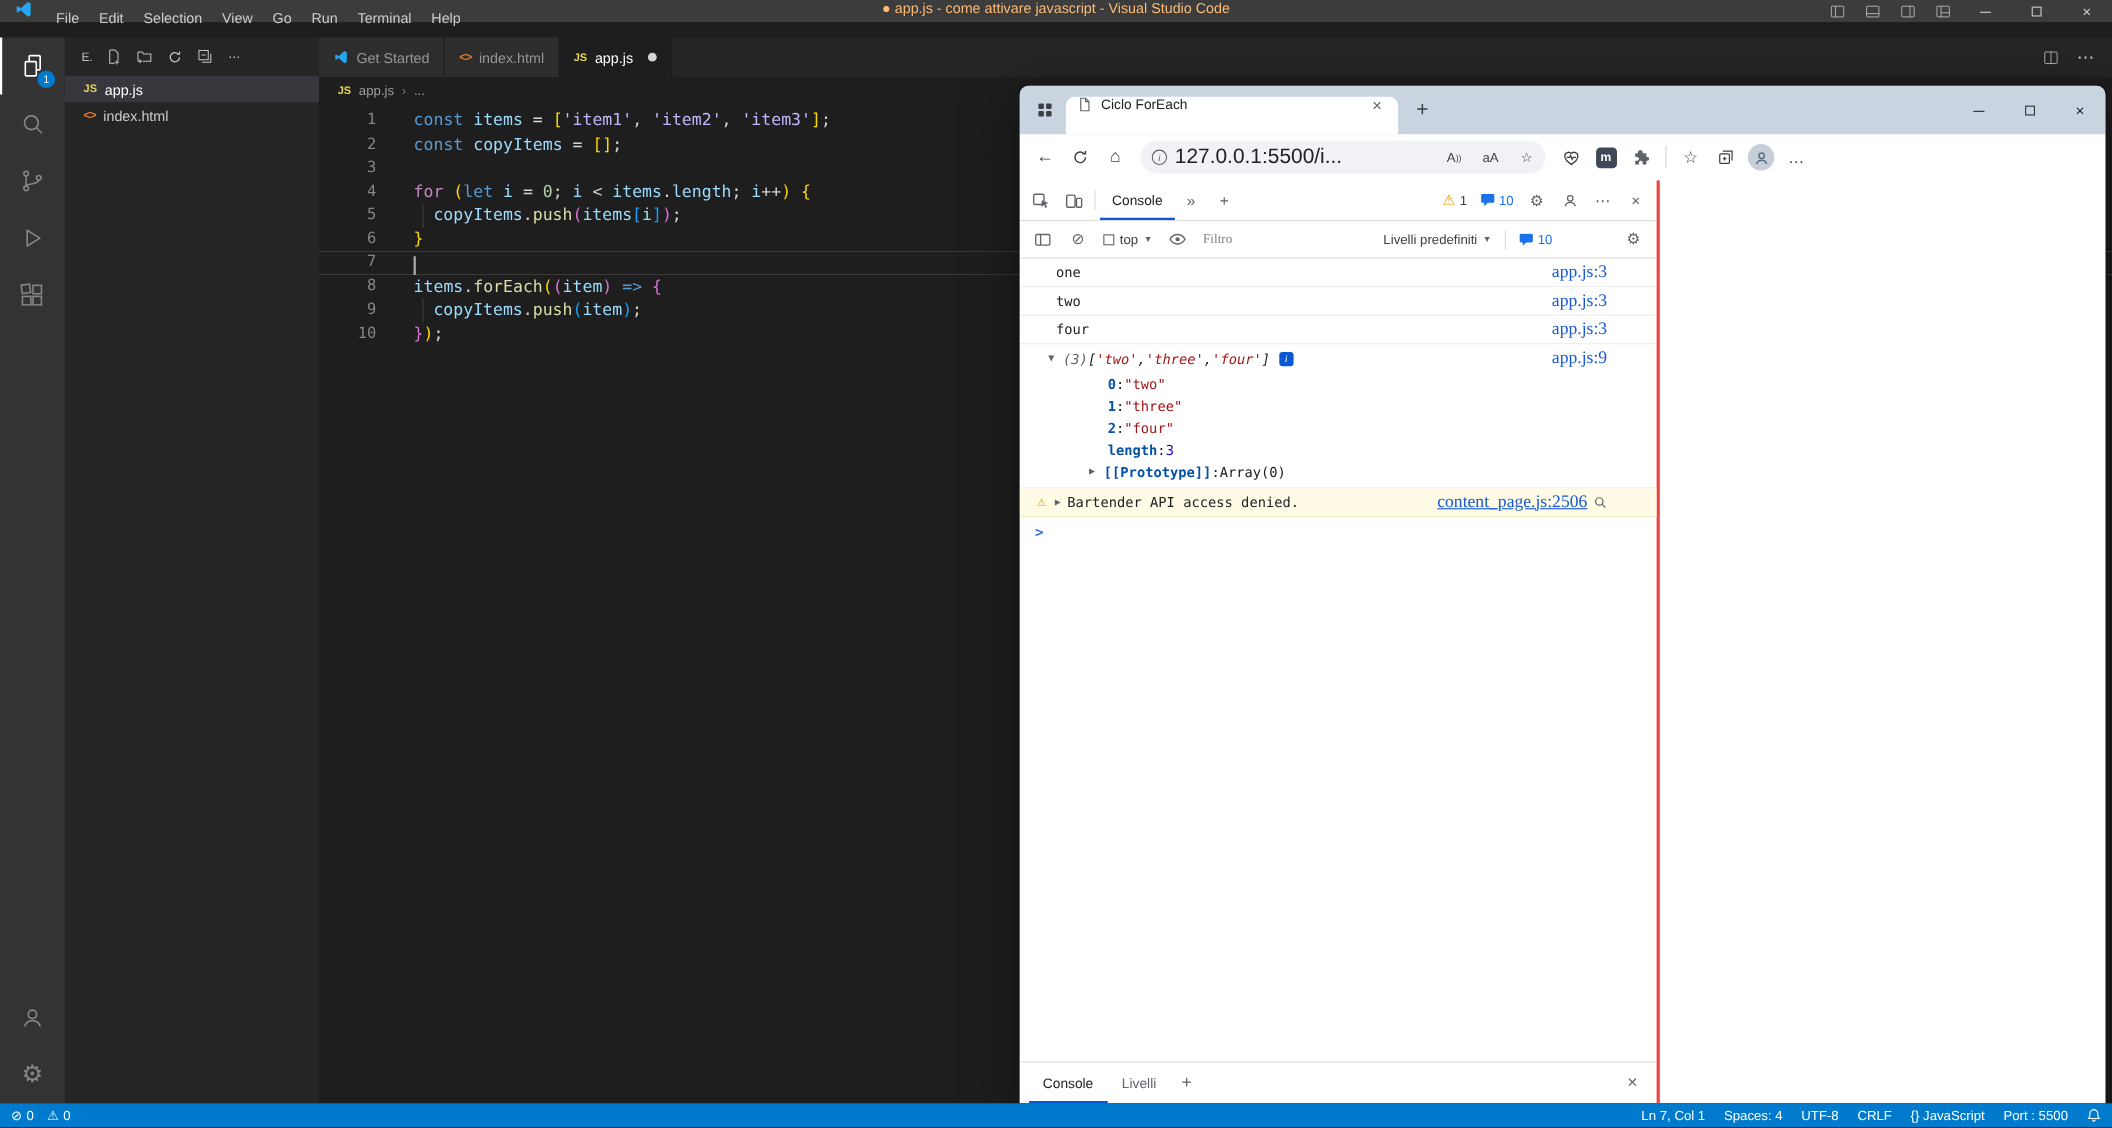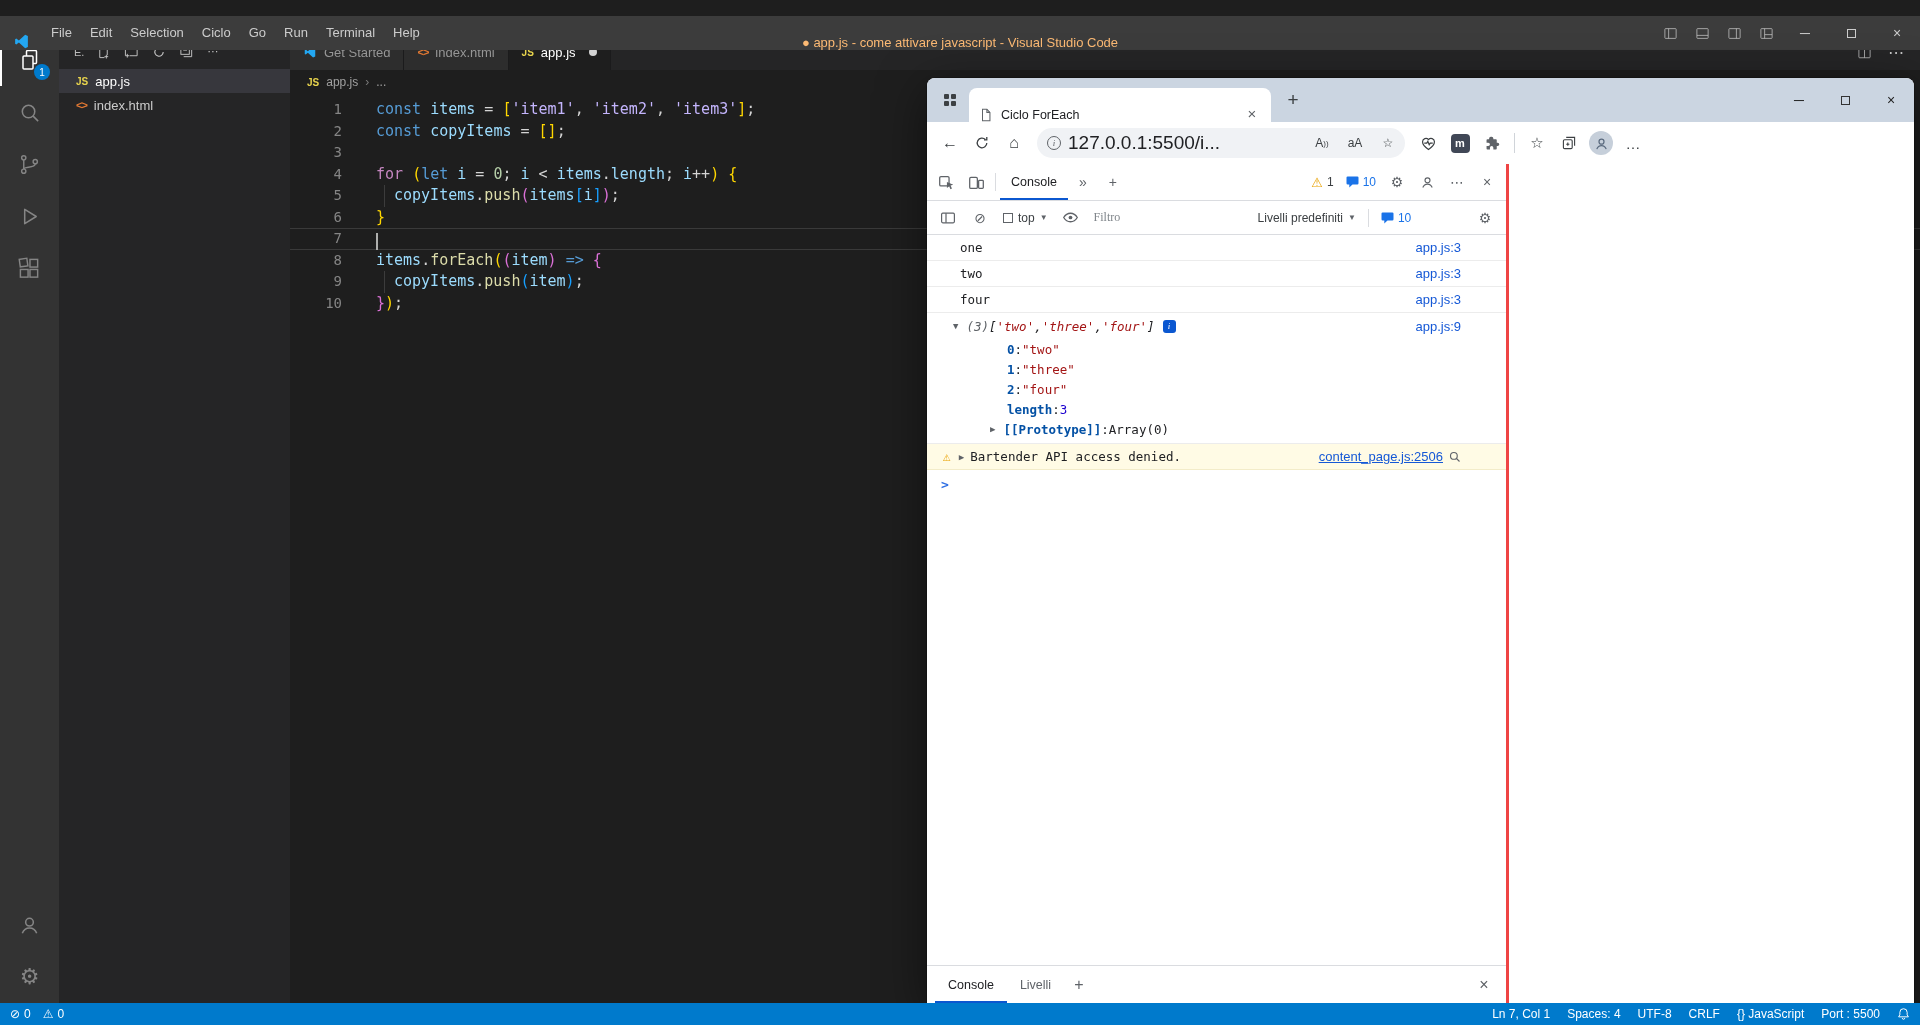--- a/index.html
+++ b/index.html
@@ -2,21 +2,21 @@
 <html><head>
 <meta charset="utf-8">
 <style>
 *{margin:0;padding:0;box-sizing:border-box}
 html,body{width:1920px;height:1025px;overflow:hidden;background:#1e1e1e;
   font-family:"Liberation Sans","DejaVu Sans",sans-serif}
 .screen{position:relative;width:1920px;height:1025px}
 
 
 .vscode{position:absolute;inset:0}
-.titlebar{position:absolute;top:16px;left:0;right:0;height:34px;background:#3c3c3c;display:flex;align-items:flex-end;color:#cccccc;font-size:13px;z-index:5}
+.titlebar{position:absolute;top:0;left:0;right:0;height:20px;background:#3c3c3c;display:flex;align-items:flex-start;color:#cccccc;font-size:13px;z-index:5}
 .vs-logo{width:42px;display:flex;justify-content:center;align-items:center}
 .menubar{display:flex}
 .menu-item{padding:0 9px;line-height:34px;cursor:default}
 .tb-title{position:absolute;left:50%;transform:translateX(-50%);white-space:nowrap;color:#fdba74}
 .tb-right{margin-left:auto;display:flex;align-items:center;height:100%}
 .tb-icon{width:32px;height:100%;display:flex;align-items:center;justify-content:center;color:#c5c5c5}
 .win-btn{width:46px;height:100%;display:flex;align-items:center;justify-content:center;font-size:14px;color:#cccccc}
 .box-glyph{width:9px;height:9px;border:1px solid #cccccc;display:inline-block}
 .box-glyph.dark{border-color:#333}
 
@@ -62,21 +62,21 @@
 
 .statusbar{position:absolute;bottom:0;left:0;right:0;height:22px;background:#007acc;color:#ffffff;display:flex;align-items:center;font-size:12px;padding:0 10px;z-index:20}
 .sb-left{display:flex;align-items:center;gap:12px}
 .sb-item{display:flex;align-items:center;gap:4px;white-space:nowrap}
 .sb-right{margin-left:auto;display:flex;align-items:center;gap:17px}
 
 
 .edge{position:absolute;left:927px;top:78px;width:987px;height:925px;background:#ffffff;border-radius:8px 8px 0 0;box-shadow:0 12px 48px rgba(0,0,0,.5),0 0 0 1px rgba(0,0,0,.18);z-index:10;display:flex;flex-direction:column;overflow:hidden}
 .tabstrip{height:44px;background:#cbd5e1;display:flex;align-items:flex-end;padding-left:10px;position:relative;flex-shrink:0}
 .tabactions-btn{align-self:center;width:26px;height:26px;display:flex;align-items:center;justify-content:center;color:#3c4043;margin-right:6px}
-.etab{height:34px;width:302px;background:#ffffff;border-radius:8px 8px 0 0;display:flex;align-items:flex-end;gap:8px;padding:0 10px;font-size:12.5px;color:#202124}
+.etab{height:34px;width:302px;background:#ffffff;border-radius:8px 8px 0 0;display:flex;align-items:flex-start;gap:8px;padding:0 10px;font-size:12.5px;color:#202124}
 .etab-title{flex:1;white-space:nowrap;overflow:hidden}
 .etab-close{color:#5f6368;font-size:15px;width:18px;text-align:center}
 .newtab-btn{align-self:center;margin-left:8px;font-size:19px;color:#3c4043;width:28px;height:28px;display:flex;align-items:center;justify-content:center}
 .ewin-controls{position:absolute;right:0;top:0;height:44px;display:flex}
 .ewin-btn{width:46px;height:100%;display:flex;align-items:center;justify-content:center;color:#1f1f1f;font-size:14px}
 
 .etoolbar{height:42px;background:#ffffff;display:flex;align-items:center;padding:0 8px;gap:2px;flex-shrink:0}
 .nav-btn{width:30px;height:30px;display:flex;align-items:center;justify-content:center;color:#3c4043;font-size:16px}
 .addr-pill{width:368px;height:30px;background:#f0f2f5;border-radius:15px;display:flex;align-items:center;padding:0 4px 0 10px;gap:7px;margin:0 6px}
 .info-i{width:14px;height:14px;border:1px solid #5f6368;border-radius:50%;color:#5f6368;font-size:9px;display:flex;align-items:center;justify-content:center;font-style:italic;font-family:"Liberation Serif",serif;flex-shrink:0}
@@ -113,21 +113,21 @@
 .c-preview{font-style:italic;display:flex}
 .p-dim{color:#5f6368}.p-pun{color:#202124}.p-str{color:#a31515}
 .i-badge{display:inline-flex;width:13px;height:13px;background:#0b57d0;color:#fff;border-radius:3px;font-size:9px;align-items:center;justify-content:center;margin-left:8px;font-style:italic;font-family:"Liberation Serif",serif}
 .c-block{border-bottom:1px solid #ececec;padding-bottom:4px}
 .c-block .c-row{border-bottom:none}
 .c-child{padding-left:80px;min-height:20px;display:flex;align-items:center}
 .c-child .c-caret{margin-left:-17px;margin-right:8px}
 .k{color:#0451a5;font-weight:bold}
 .colon{color:#202124}
 .v.str{color:#a31515}.v.num{color:#1c00cf}.v.plain{color:#202124}
-.c-src{margin-left:auto;color:#1558d6;font-size:13px;font-family:Liberation Sans, sans-serif}
+.c-src{margin-left:auto;color:#1558d6;font-size:16px;font-family:Liberation Serif, serif}
 .c-src.u{text-decoration:underline}
 .c-row.warn{background:#fffbe5;border-bottom:1px solid #f3ecc9;padding-left:16px}
 .warn .c-caret{margin-right:6px;margin-left:6px}
 .warn .w-tri{margin-right:2px}
 .srcwrap{margin-left:auto;display:flex;align-items:center;gap:6px}
 .srcwrap .c-src{margin-left:0}
 .c-row.prompt{border-bottom:none;min-height:28px;padding-left:14px}
 .chev{color:#2f6fe4;font-weight:bold;font-size:13px}
 
 .dt-drawer{height:38px;border-top:1px solid #dadce0;display:flex;align-items:center;padding:0 8px;flex-shrink:0}
@@ -148,21 +148,21 @@
     <div class="titlebar">
       <span class="vs-logo">
         <svg width="17" height="17" viewBox="0 0 24 24">
             <path d="M17.2 2.5 8.3 10.7 4.7 7.9 3 8.7v6.6l1.7.8 3.6-2.8 8.9 8.2 3.8-1.9V4.4z" fill="#23a7f2"></path>
           </svg>
       </span>
       <div class="menubar">
           <div class="menu-item">File</div>
           <div class="menu-item">Edit</div>
           <div class="menu-item">Selection</div>
-          <div class="menu-item">Ciclo</div>
+          <div class="menu-item">View</div>
           <div class="menu-item">Go</div>
           <div class="menu-item">Run</div>
           <div class="menu-item">Terminal</div>
           <div class="menu-item">Help</div>
         </div>
       <div class="tb-title">● app.js - come attivare javascript - Visual Studio Code</div>
       <div class="tb-right">
         <span class="tb-icon">
             <svg width="15" height="15" viewBox="0 0 20 20">
               <rect x="2.5" y="3.5" width="15" height="13" rx="1" fill="none" stroke="currentColor"></rect>

